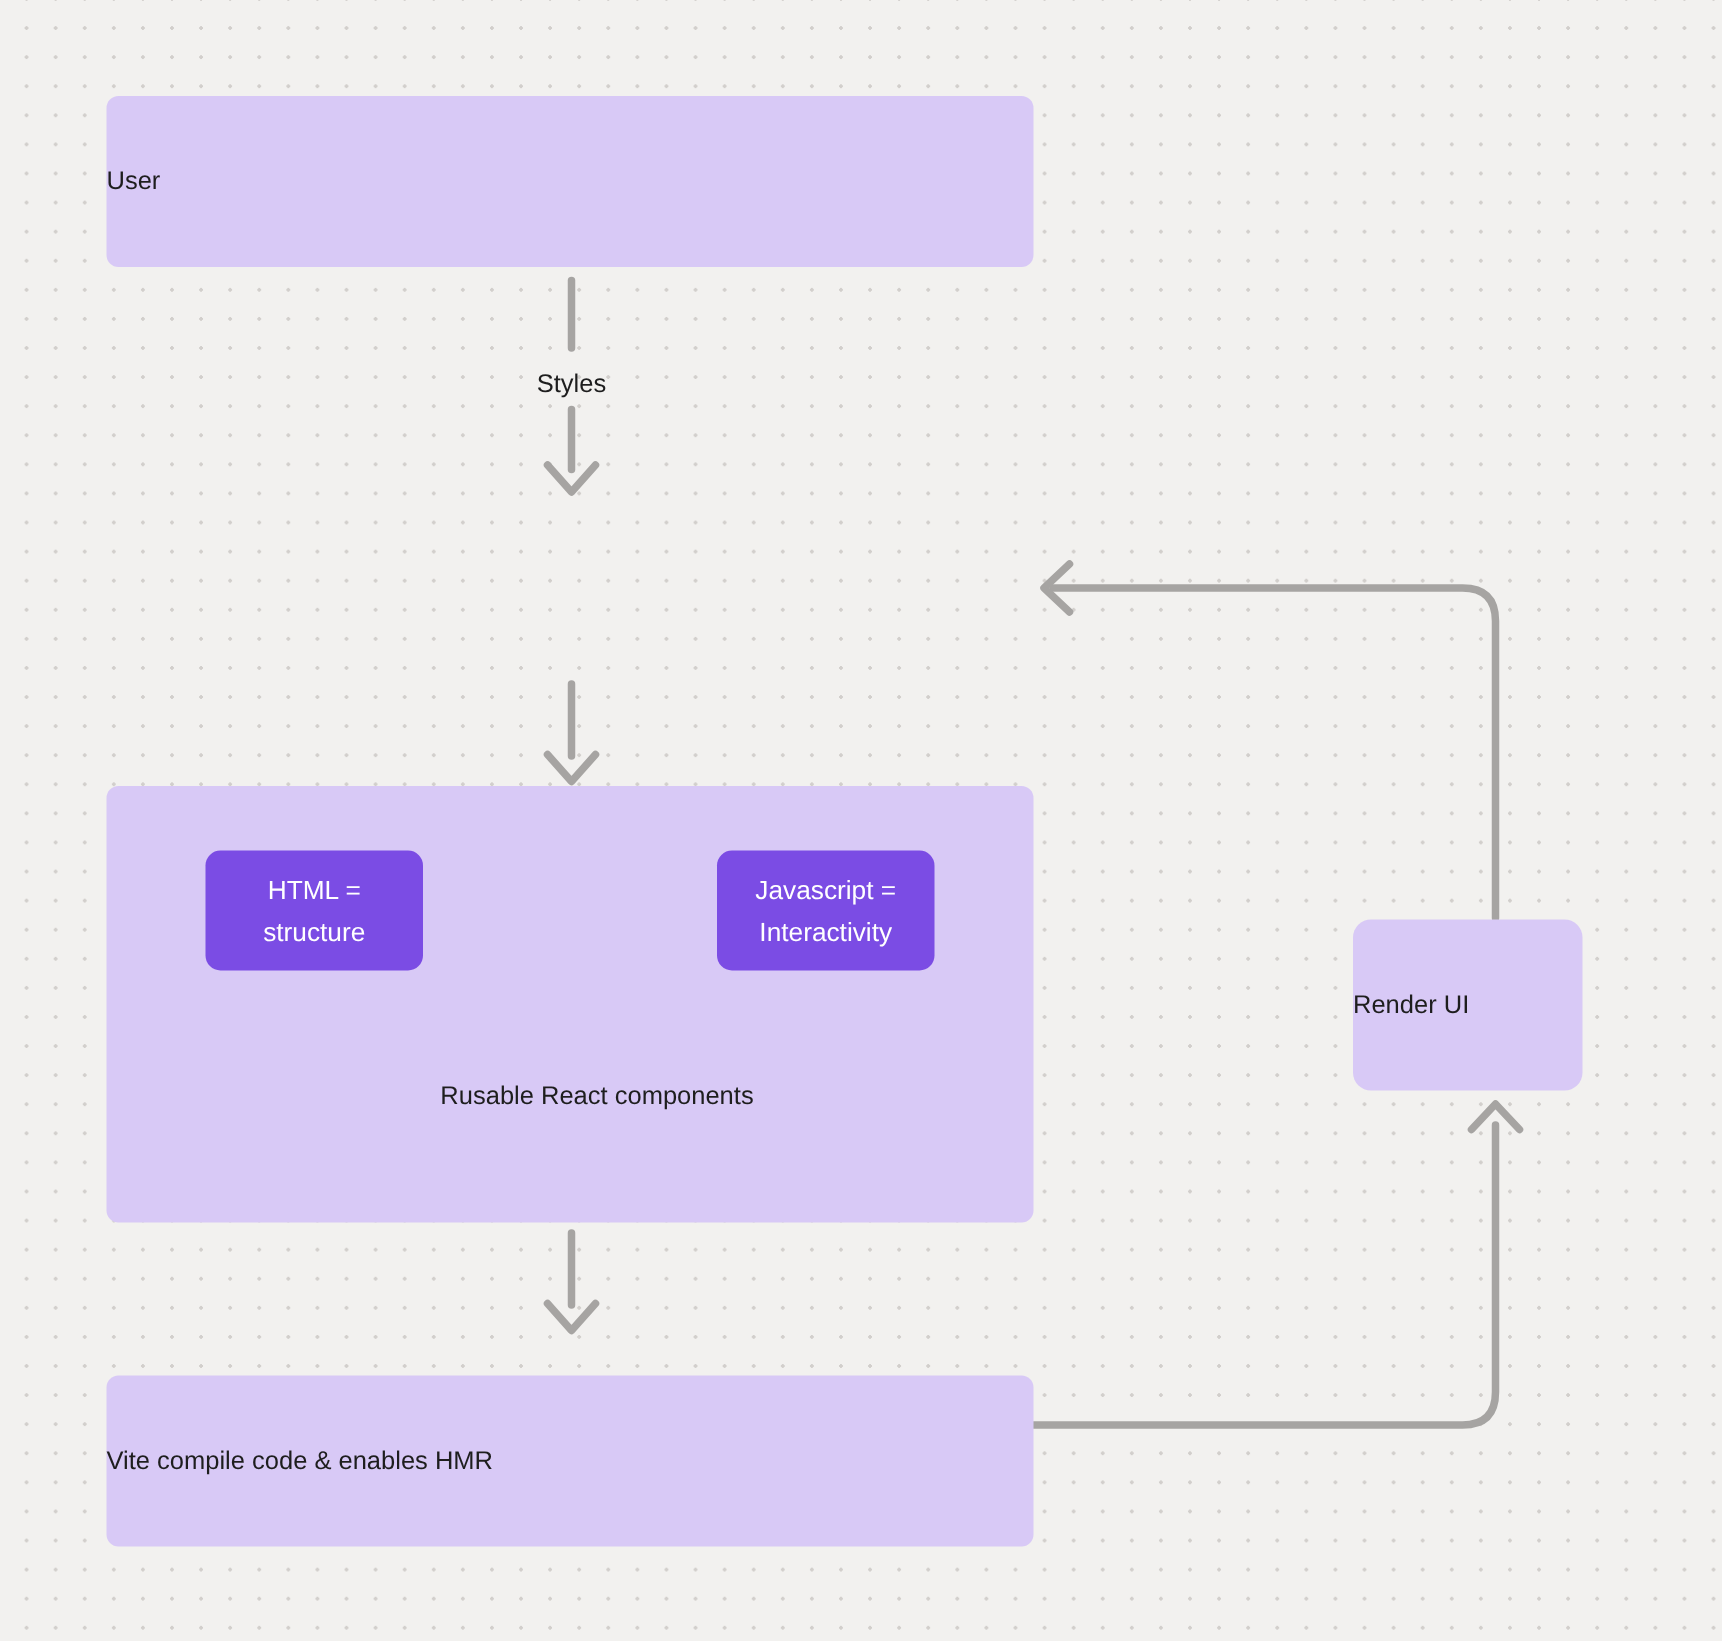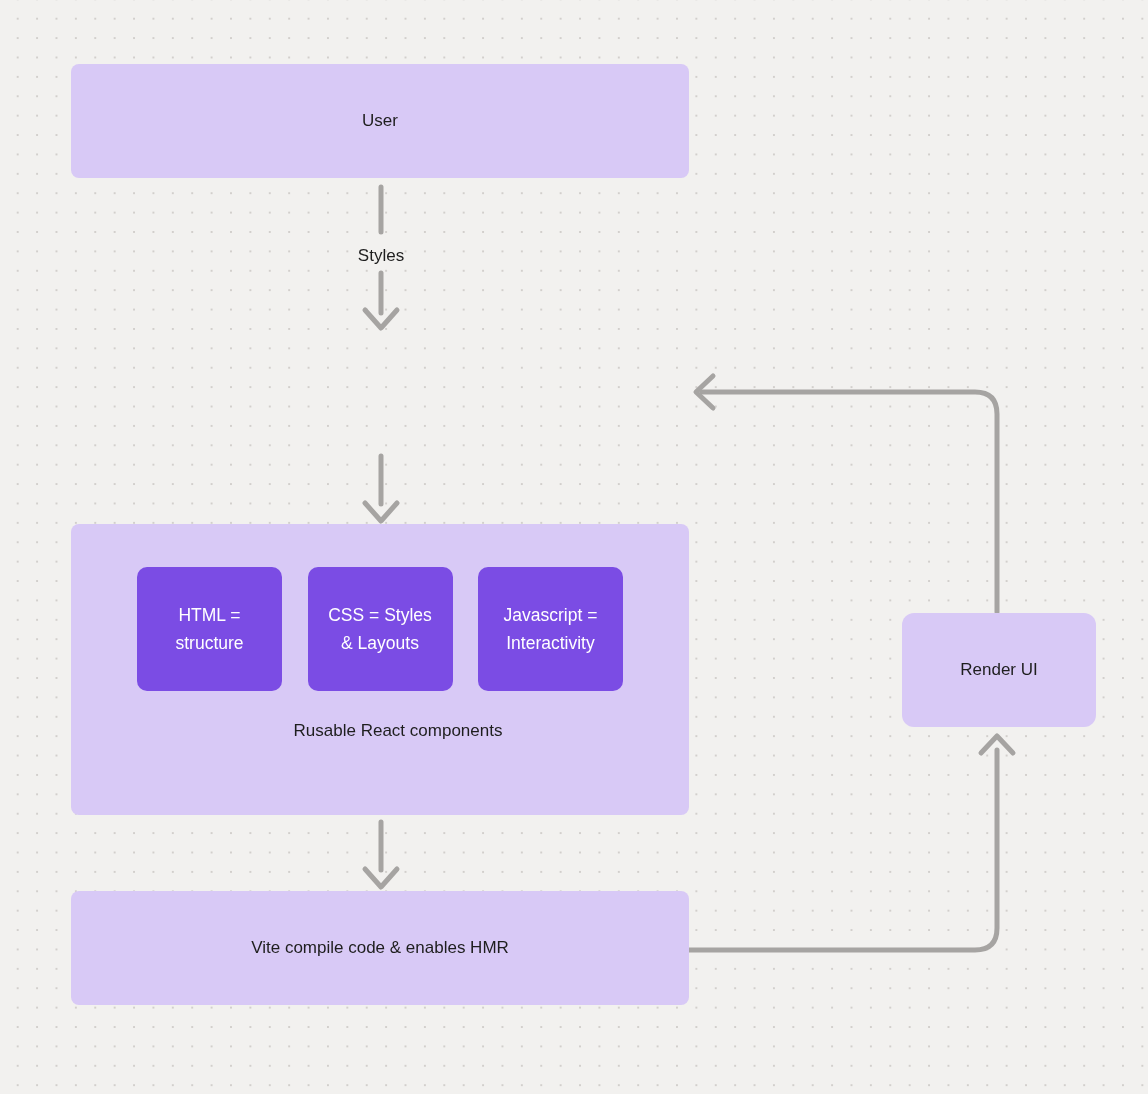--- a/index.html
+++ b/index.html
@@ -37,46 +37,45 @@
     stroke-width: 5;
     stroke-linecap: round;
     stroke-linejoin: round;
   }
   .node {
     position: absolute;
     background: var(--node-fill);
     border-radius: 10px;
     display: flex;
     align-items: center;
-    justify-content: center;
     color: var(--node-text);
     font-size: 17px;
     line-height: 1.25;
     text-align: center;
   }
   .node-wide { left: 71px; width: 618px; height: 114px; border-radius: 8px; }
   .node-user { top: 64px; }
   .node-web  { top: 334px; }
-  .node-vite { top: 891px; }
-  .node-render { left: 902px; top: 613px; width: 194px; height: 114px; border-radius: 12px; }
+  .node-vite { top: 917px; }
+  .node-render { left: 902px; top: 613px; width: 153px; height: 114px; border-radius: 12px; }
   .node-group {
     left: 71px; top: 524px; width: 618px; height: 291px;
     border-radius: 8px;
     display: block;
   }
   .chip-row {
     position: absolute;
     left: 66px; top: 43px;
     width: 486px;
     display: flex;
     justify-content: space-between;
   }
   .chip {
     width: 145px;
-    height: 124px;
+    height: 80px;
     background: var(--chip-fill);
     border-radius: 10px;
     color: var(--chip-text);
     font-size: 17.5px;
     font-weight: 500;
     line-height: 28px;
     display: flex;
     align-items: center;
     justify-content: center;
     text-align: center;
@@ -128,22 +127,20 @@
     <span>User</span>
   </div>
 
   <div class="edge-label">Styles</div>
 
 
   <div class="node node-group">
     <div class="chip-row">
       <div class="chip">HTML =
 structure</div>
-      <div class="chip">CSS = Styles
-&amp; Layouts</div>
       <div class="chip">Javascript =
 Interactivity</div>
     </div>
     <div class="group-label">Rusable React components</div>
   </div>
 
   <div class="node node-wide node-vite">
     <span>Vite compile code &amp; enables HMR</span>
   </div>
 

